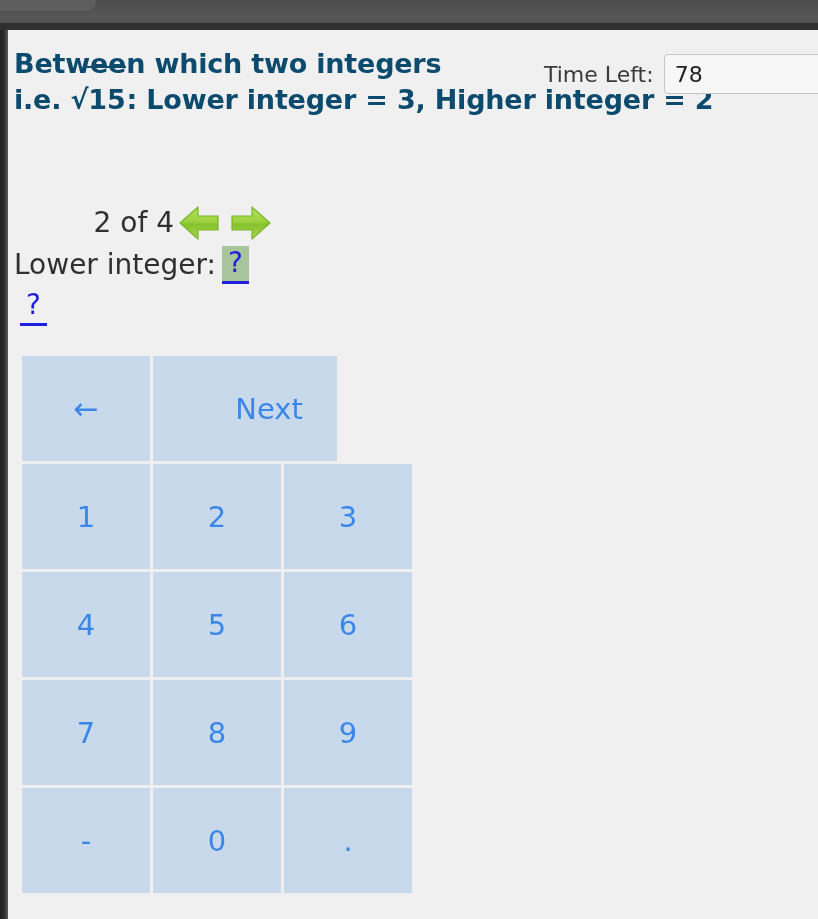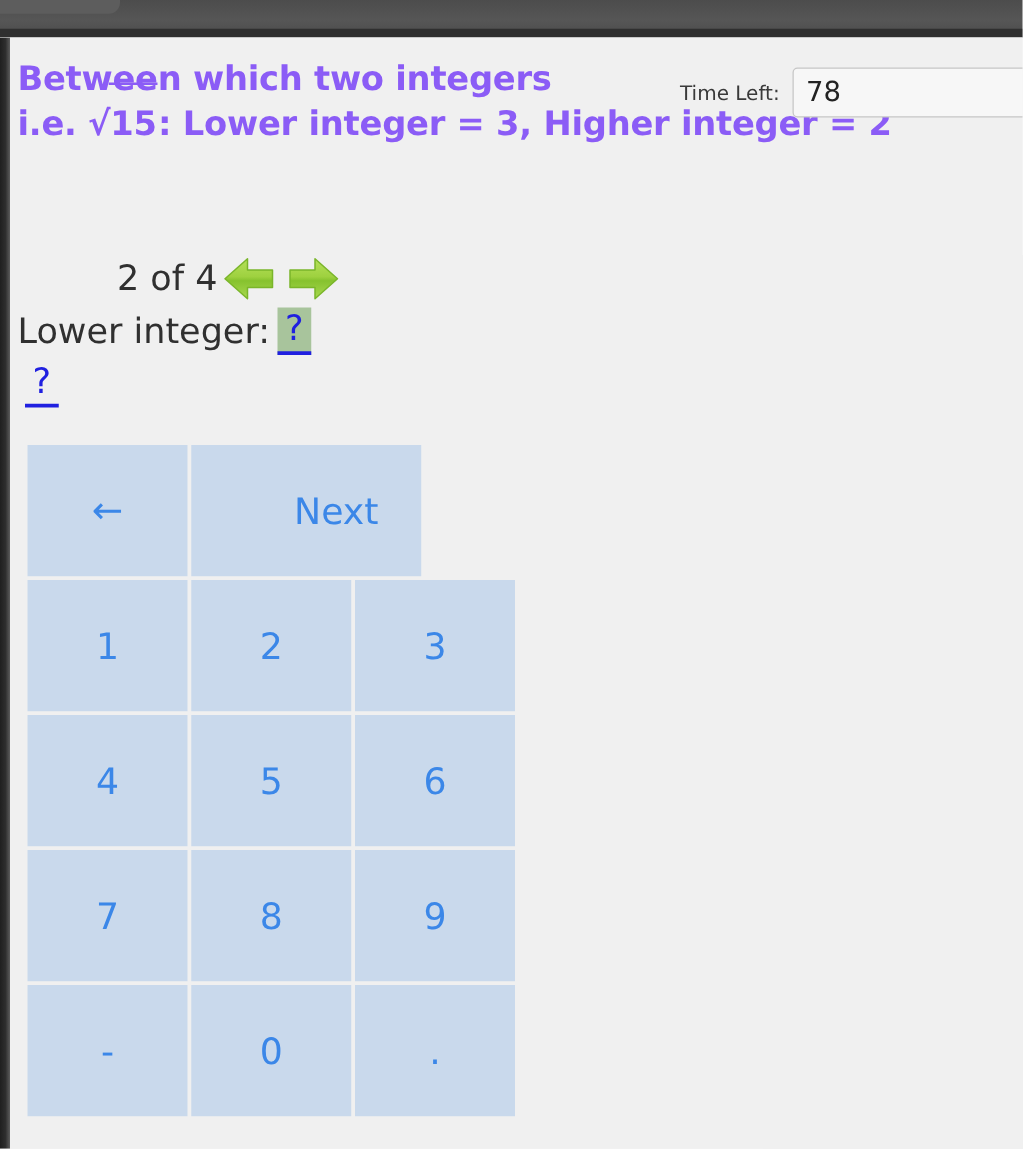--- a/index.html
+++ b/index.html
@@ -64,36 +64,36 @@
   }
 
   
   .prompt {
     position: absolute;
     left: 6px;
     top: 16px;
     width: 540px;
     font-size: 27px;
     font-weight: bold;
-    color: #8b5cf6;
+    color: #0c4a6e;
     line-height: 36px;
     letter-spacing: -0.2px;
   }
   .prompt-line { white-space: nowrap; }
 
   .timer {
     position: absolute;
     left: 536px;
     top: 24px;
     display: flex;
     align-items: center;
     gap: 10px;
   }
   .timer-label {
-    font-size: 16px;
+    font-size: 22px;
     color: #3a3a3a;
     white-space: nowrap;
   }
   .timer-box {
     box-sizing: border-box;
     width: 190px;
     height: 40px;
     background: #f7f7f7;
     border: 1px solid #c6c6c6;
     border-radius: 4px;

